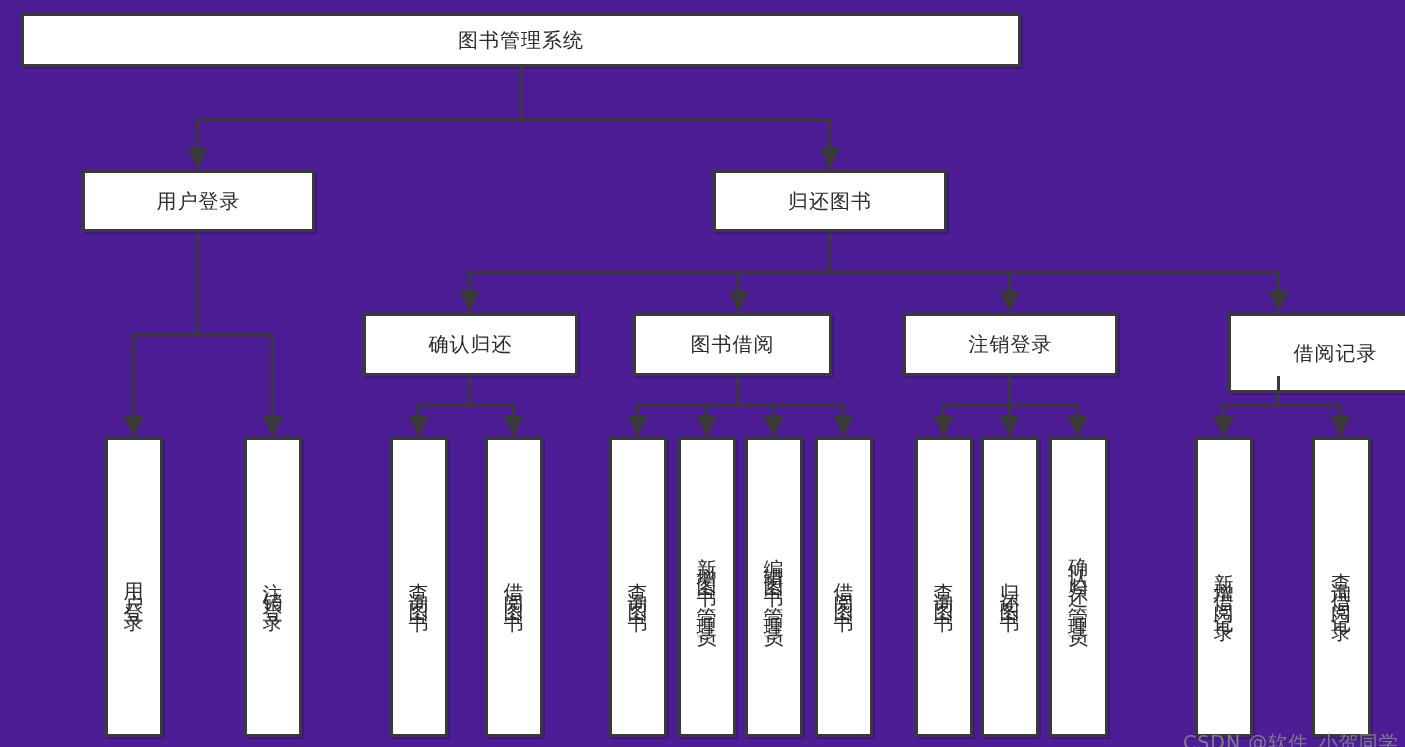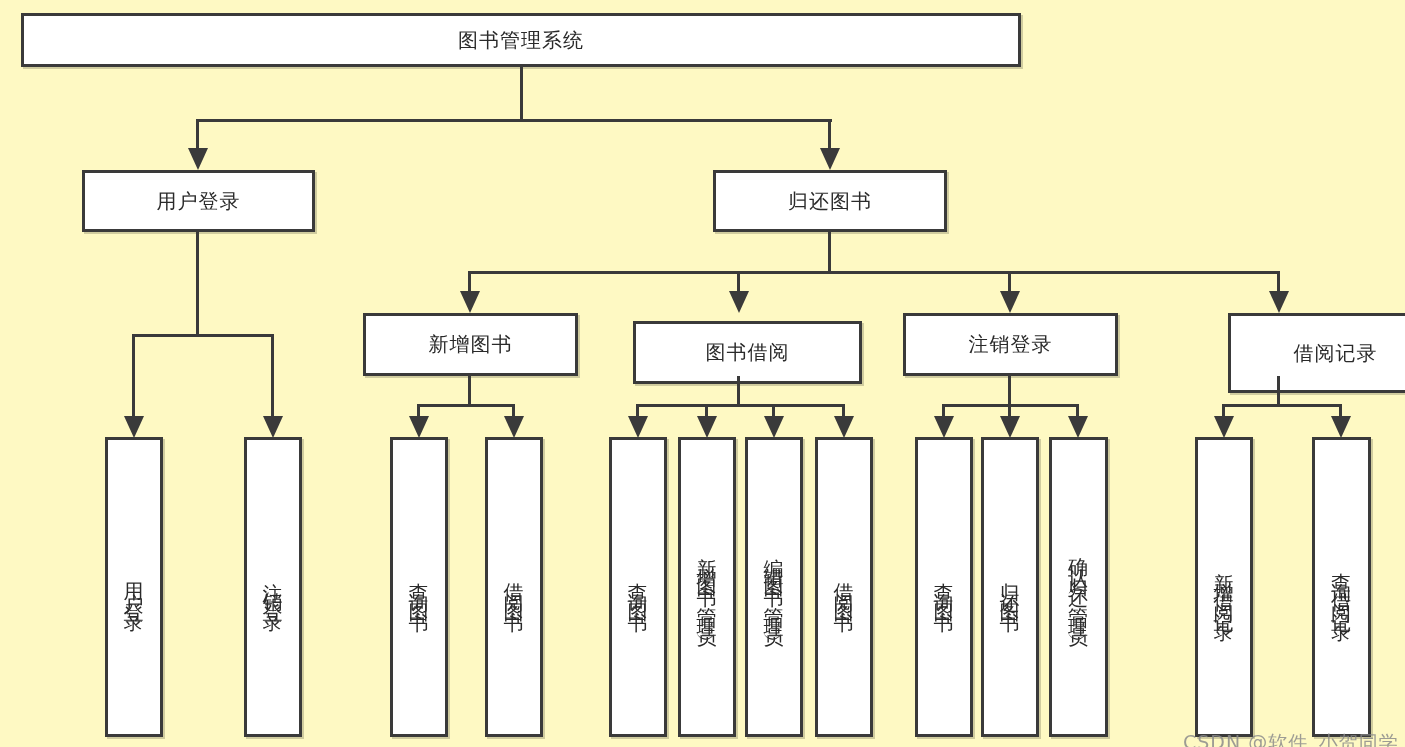--- a/index.html
+++ b/index.html
@@ -1,17 +1,17 @@
 <!DOCTYPE html>
 <html><head>
 <meta charset="utf-8">
 <style>
   html,body{margin:0;padding:0;background:#ffffff;}
   body{font-family:"DejaVu Sans","Liberation Sans",sans-serif;color:#222222;}
-  .stage{position:relative;width:1405px;height:747px;background:#fef9c3;overflow:hidden;}
+  .stage{position:relative;width:1405px;height:747px;background:#4c1d95;overflow:hidden;}
   .box{
     position:absolute;box-sizing:border-box;background:#ffffff;
     border:3px solid #3a3a3a;display:flex;align-items:center;justify-content:center;
     box-shadow:2px 2px 0 rgba(0,0,0,0.18);
   }
   .h-label{font-size:20px;letter-spacing:1px;color:#2a2a2a;white-space:nowrap;}
   .v-label{
     writing-mode:vertical-rl;text-orientation:mixed;
     font-size:20px;letter-spacing:10px;line-height:1;color:#2a2a2a;white-space:nowrap;
   }
@@ -55,23 +55,23 @@
   <div class="line" style="left:468px;top:271px;width:3px;height:22px"></div>
   <div class="arrow" style="left:460px;top:291px"></div>
   <div class="line" style="left:737px;top:271px;width:3px;height:22px"></div>
   <div class="arrow" style="left:729px;top:291px"></div>
   <div class="line" style="left:1008px;top:271px;width:3px;height:22px"></div>
   <div class="arrow" style="left:1000px;top:291px"></div>
   <div class="line" style="left:1277px;top:271px;width:3px;height:22px"></div>
   <div class="arrow" style="left:1269px;top:291px"></div>
 
   <div class="box" style="left:363px;top:313px;width:215px;height:63px">
-    <span class="h-label">新增图书</span>
+    <span class="h-label">确认归还</span>
   </div>
-  <div class="box" style="left:633px;top:321px;width:229px;height:63px">
+  <div class="box" style="left:633px;top:313px;width:199px;height:63px">
     <span class="h-label">图书借阅</span>
   </div>
   <div class="box" style="left:903px;top:313px;width:215px;height:63px">
     <span class="h-label">注销登录</span>
   </div>
   <div class="box" style="left:1228px;top:313px;width:215px;height:80px">
     <span class="h-label">借阅记录</span>
   </div>
 
   <div class="line" style="left:196px;top:232px;width:3px;height:105px"></div>

